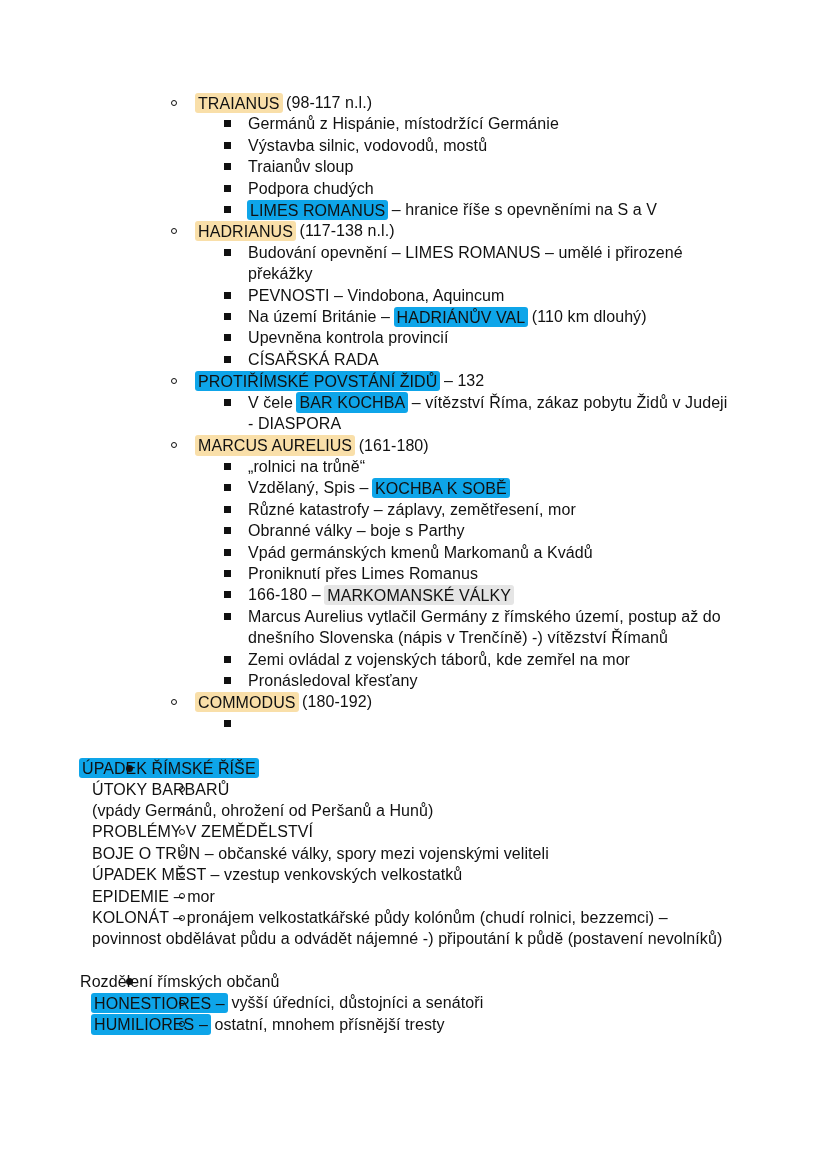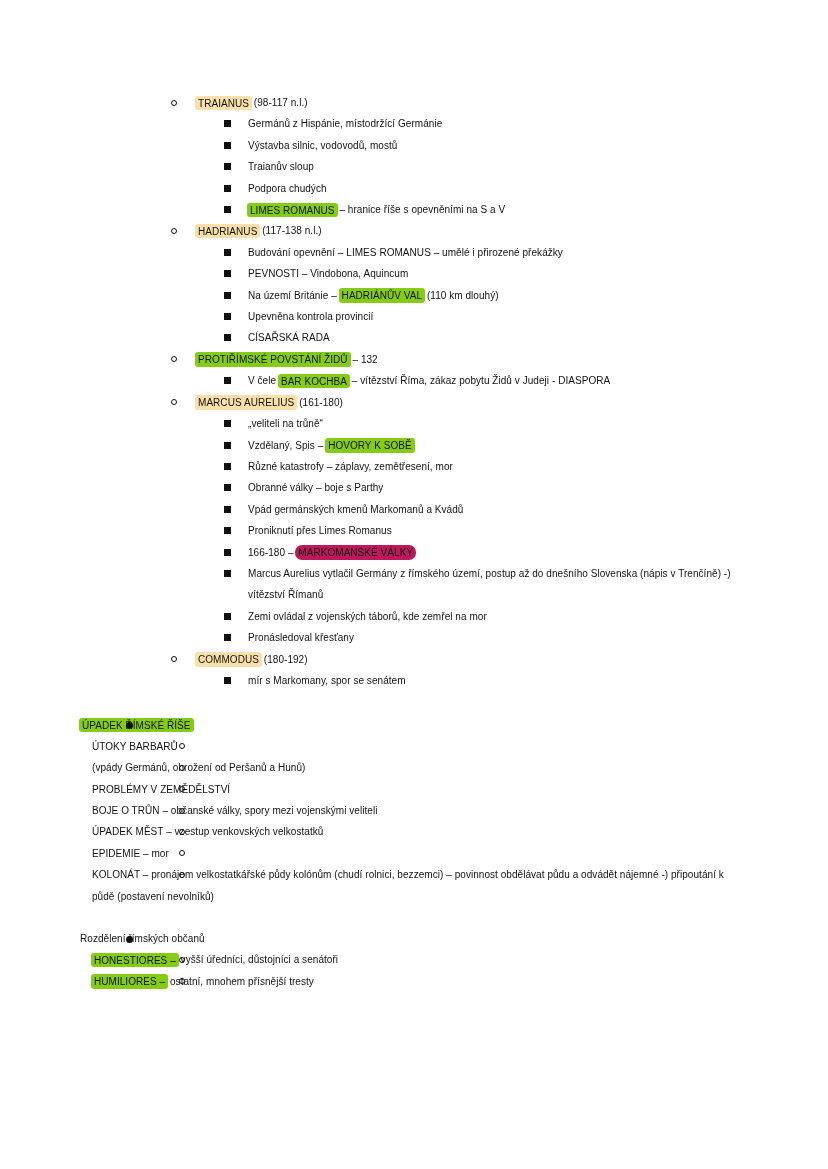--- a/index.html
+++ b/index.html
@@ -35,21 +35,21 @@
 
   
   .lvl {
     position: relative;
     box-sizing: border-box;
   }
 
   .li {
     position: relative;
     display: block;
-    font-size: 10px;
+    font-size: 16px;
     line-height: 21.4px;
     letter-spacing: 0.005em;
     box-sizing: border-box;
   }
 
   
   .lvl1 > .li {
     padding-left: 80px;
     min-height: 21.4px;
   }
@@ -109,22 +109,22 @@
 
   
   .hl {
     border-radius: 3px;
     padding: 1.5px 3px 2px 3px;
     margin: 0 -1px;
     box-decoration-break: clone;
     -webkit-box-decoration-break: clone;
   }
   .hl-orange { background: #f9dfa9; }
-  .hl-pink   { background: #84cc16; text-align: center; }
-  .hl-yellow { background: #be185d; border-radius: 7px; }
+  .hl-pink   { background: #0ea5e9; text-align: center; }
+  .hl-yellow { background: #e5e5e5; }
 
   .spacer-lg { height: 23px; }
   .spacer-md { height: 21px; }
 </style>
 </head>
 <body>
 
 <div id="page">
   <div class="doc-body">
 
@@ -195,25 +195,25 @@
         </div>
       </div>
 
       <div class="li">
         <span class="bullet"></span>
         <span class="li-text"><span class="hl hl-orange">MARCUS AURELIUS</span><span> (161-180)</span></span>
       </div>
       <div class="lvl lvl3">
         <div class="li">
           <span class="bullet"></span>
-          <span class="li-text">„veliteli na trůně“</span>
-        </div>
-        <div class="li">
-          <span class="bullet"></span>
-          <span class="li-text"><span>Vzdělaný, Spis – </span><span class="hl hl-pink">HOVORY K SOBĚ</span></span>
+          <span class="li-text">„rolnici na trůně“</span>
+        </div>
+        <div class="li">
+          <span class="bullet"></span>
+          <span class="li-text"><span>Vzdělaný, Spis – </span><span class="hl hl-pink">KOCHBA K SOBĚ</span></span>
         </div>
         <div class="li">
           <span class="bullet"></span>
           <span class="li-text">Různé katastrofy – záplavy, zemětřesení, mor</span>
         </div>
         <div class="li">
           <span class="bullet"></span>
           <span class="li-text">Obranné války – boje s Parthy</span>
         </div>
         <div class="li">
@@ -242,21 +242,20 @@
         </div>
       </div>
 
       <div class="li">
         <span class="bullet"></span>
         <span class="li-text"><span class="hl hl-orange">COMMODUS</span><span> (180-192)</span></span>
       </div>
       <div class="lvl lvl3">
         <div class="li">
           <span class="bullet"></span>
-          <span class="li-text">mír s Markomany, spor se senátem</span>
         </div>
       </div>
 
     </div>
 
     <div class="spacer-lg"></div>
 
     <div class="lvl lvl1">
       <div class="li">
         <span class="bullet"></span>

